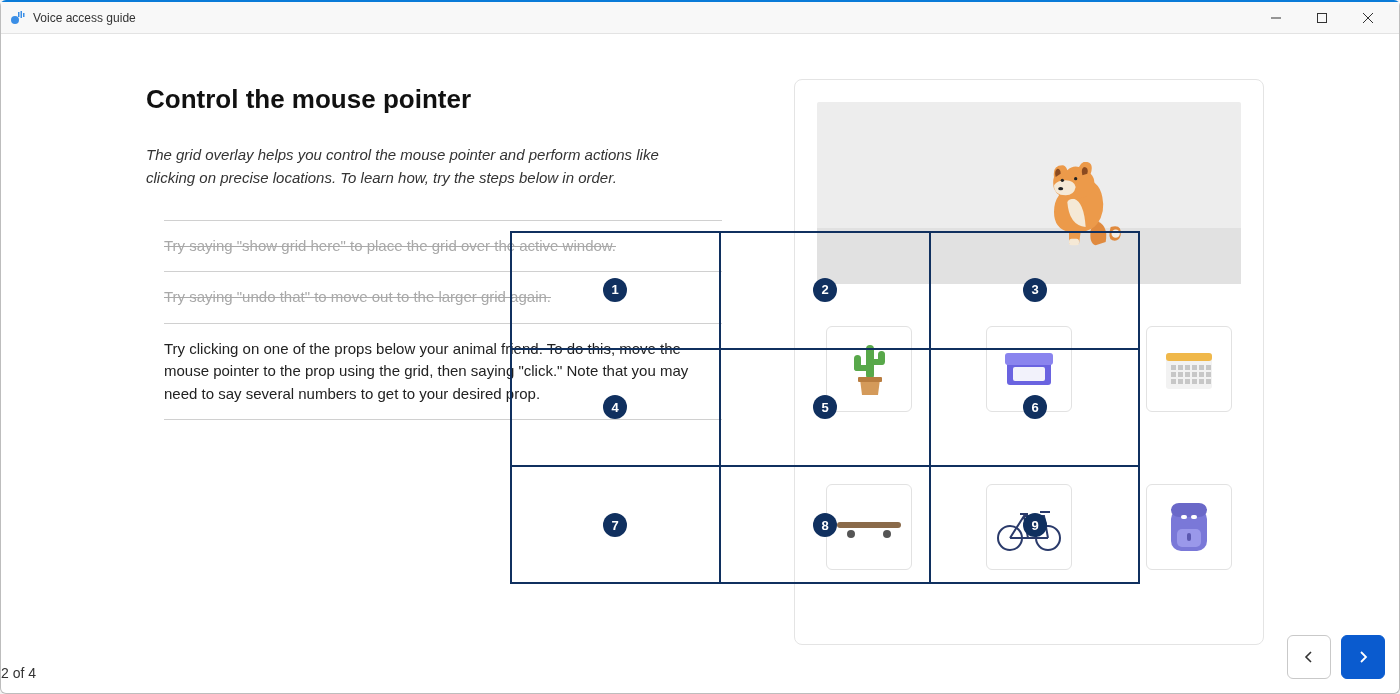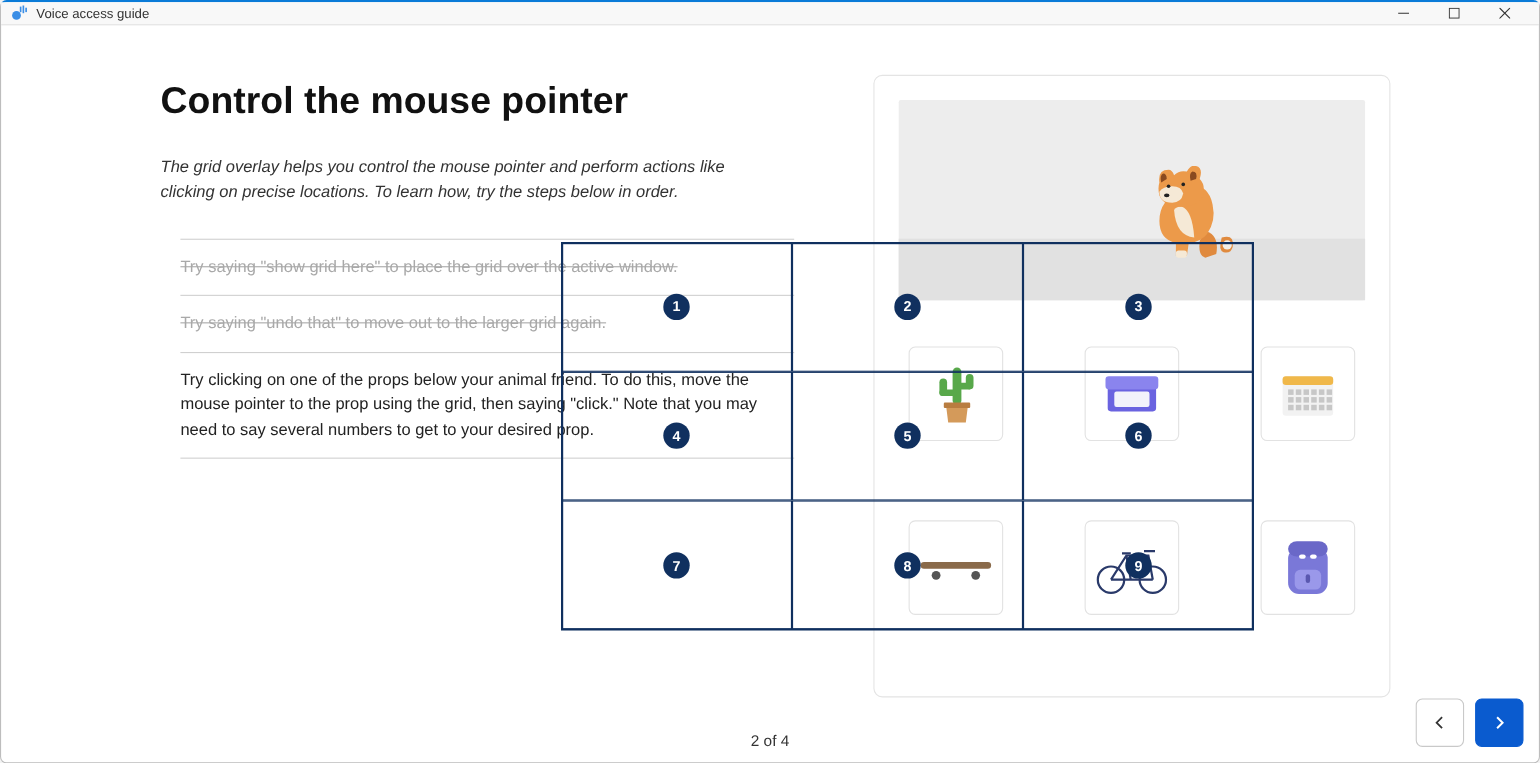--- a/index.html
+++ b/index.html
@@ -20,21 +20,21 @@
     height: 694px;
     background: #fff;
     border: 1px solid #bdbdbd;
     border-top: 2px solid #0a7bd8;
     border-radius: 6px;
     display: flex;
     flex-direction: column;
     position: relative;
   }
   .titlebar {
-    height: 21px;
+    height: 32px;
     display: flex;
     align-items: center;
     padding: 0 8px;
     border-bottom: 1px solid #e3e3e3;
     font-size: 12px;
     color: #333;
     background: #f8f8f8;
   }
   .titlebar .app-icon {
     width: 16px; height: 16px; margin-right: 8px;
@@ -59,21 +59,21 @@
   }
 
   
   .left-col {
     position: absolute;
     left: 145px;
     top: 50px;
     width: 580px;
   }
   h1 {
-    font-size: 34px;
+    font-size: 26px;
     font-weight: 600;
     margin: 0 0 28px 0;
     color: #111;
   }
   .intro {
     font-size: 15px;
     color: #333;
     line-height: 1.55;
     max-width: 540px;
     margin-bottom: 30px;
@@ -183,21 +183,20 @@
     color: #fff;
     font-size: 13px;
     font-weight: 600;
     display: flex; align-items: center; justify-content: center;
   }
 
   
   .footer {
     position: absolute;
     left: 0; right: 0; bottom: 12px;
-    text-align: center;
     font-size: 14px;
     color: #333;
   }
   .nav {
     position: absolute;
     right: 14px;
     bottom: 14px;
     display: flex;
     gap: 10px;
   }

